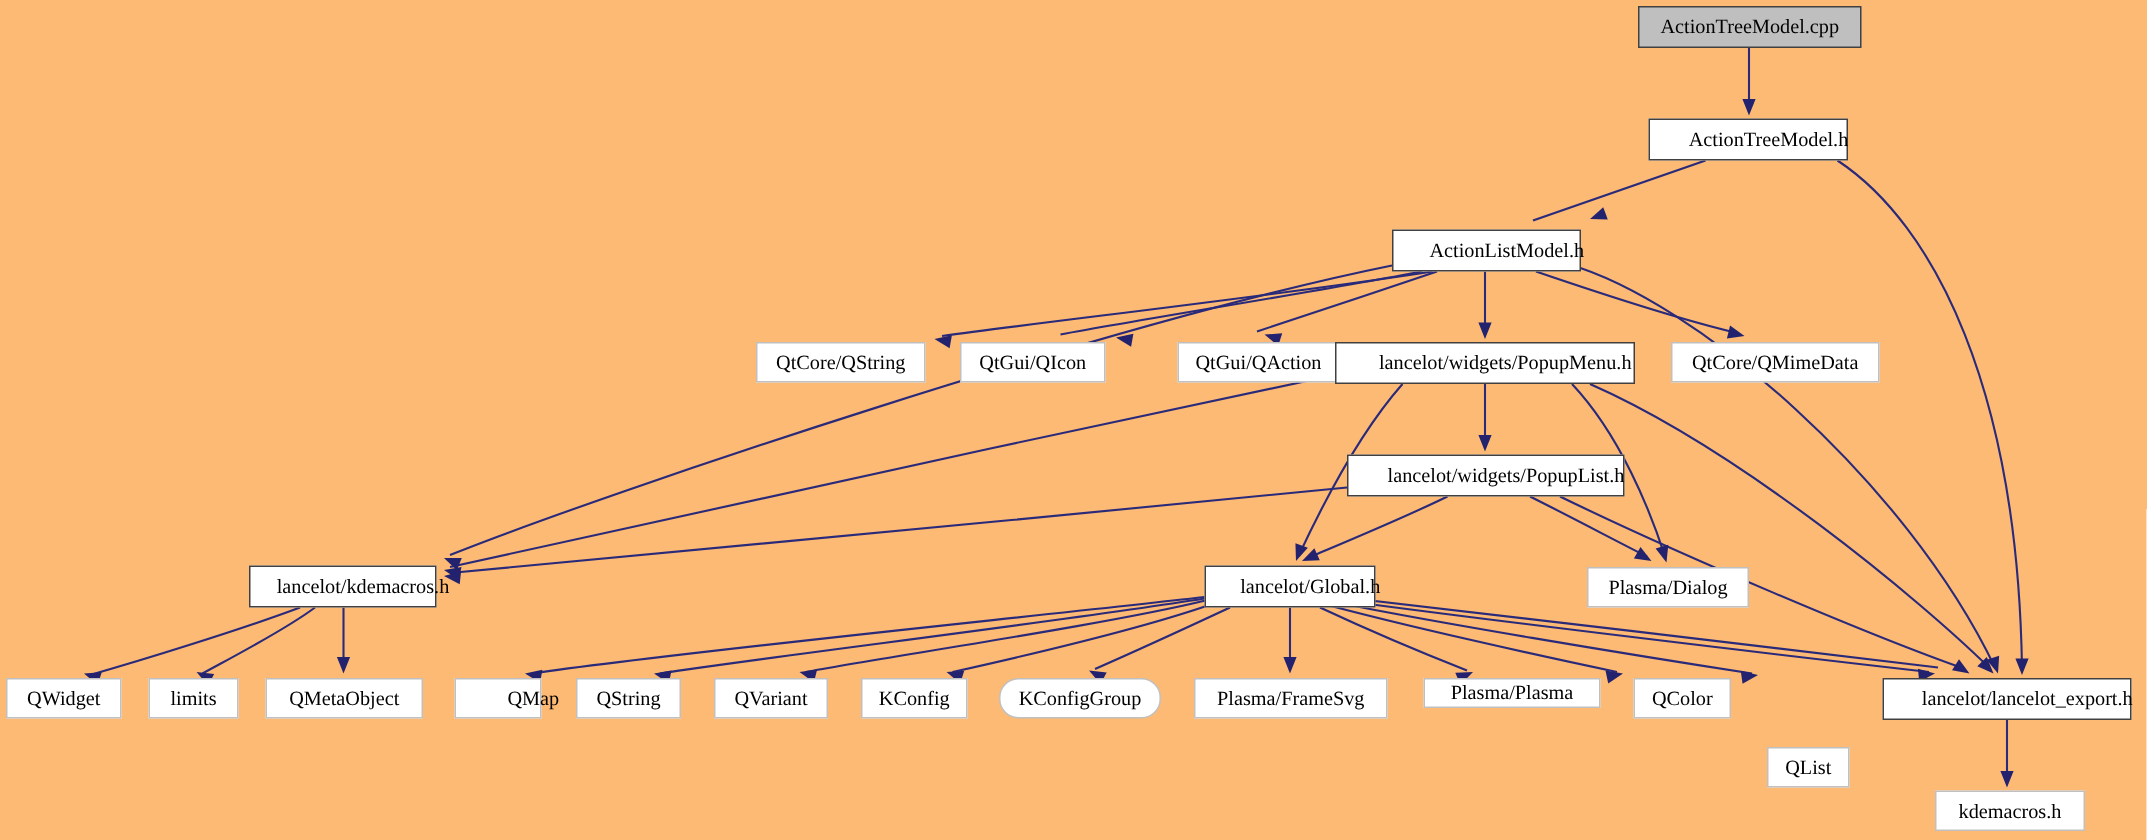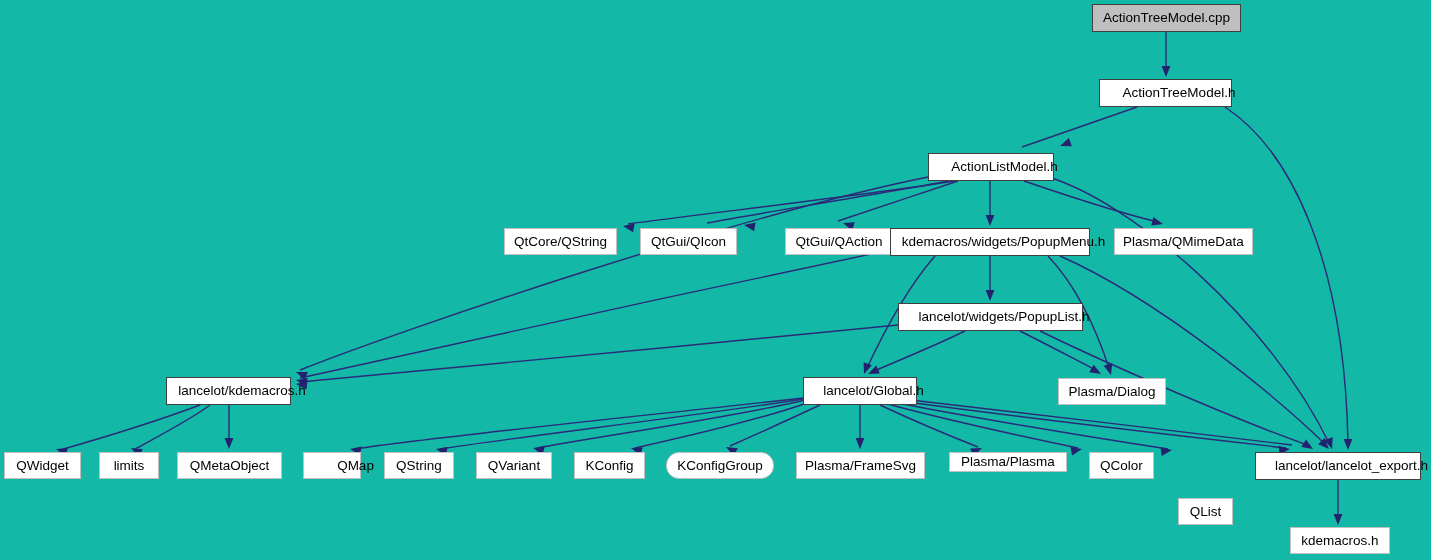--- a/index.html
+++ b/index.html
@@ -4,22 +4,22 @@
 <style>
   html, body {
     margin: 0;
     padding: 0;
     background: #ffffff;
   }
   #graph-root {
     position: relative;
     width: 1431px;
     height: 560px;
-    background: #14b8a6;
-    font-family: Liberation Sans, sans-serif;
+    background: #fdba74;
+    font-family: Liberation Serif, serif;
     overflow: hidden;
   }
   #graph-svg {
     position: absolute;
     left: 0;
     top: 0;
     width: 1431px;
     height: 560px;
   }
   .node-box {
@@ -143,24 +143,24 @@
       <div class="node-box weak" style="left: 504px; top: 228px; width: 113px; height: 27px;">
         <span class="node-label">QtCore/QString</span>
       </div>
       <div class="node-box weak" style="left: 640px; top: 228px; width: 97px; height: 27px;">
         <span class="node-label">QtGui/QIcon</span>
       </div>
       <div class="node-box weak" style="left: 760px; top: 228px; width: 108px; height: 27px; margin-left: 25px;">
         <span class="node-label">QtGui/QAction</span>
       </div>
       <div class="node-box strong" style="left: 890px; top: 228px; width: 200px; height: 28px;">
-        <span class="node-label">kdemacros/widgets/PopupMenu.h</span>
+        <span class="node-label">lancelot/widgets/PopupMenu.h</span>
       </div>
       <div class="node-box weak" style="left: 1114px; top: 228px; width: 139px; height: 27px;">
-        <span class="node-label">Plasma/QMimeData</span>
+        <span class="node-label">QtCore/QMimeData</span>
       </div>
       <div class="node-box strong" style="left: 898px; top: 303px; width: 185px; height: 28px;">
         <span class="node-label">lancelot/widgets/PopupList.h</span>
       </div>
       <div class="node-box strong" style="left: 166px; top: 377px; width: 125px; height: 28px;">
         <span class="node-label">lancelot/kdemacros.h</span>
       </div>
       <div class="node-box strong" style="left: 803px; top: 377px; width: 114px; height: 28px;">
         <span class="node-label">lancelot/Global.h</span>
       </div>

